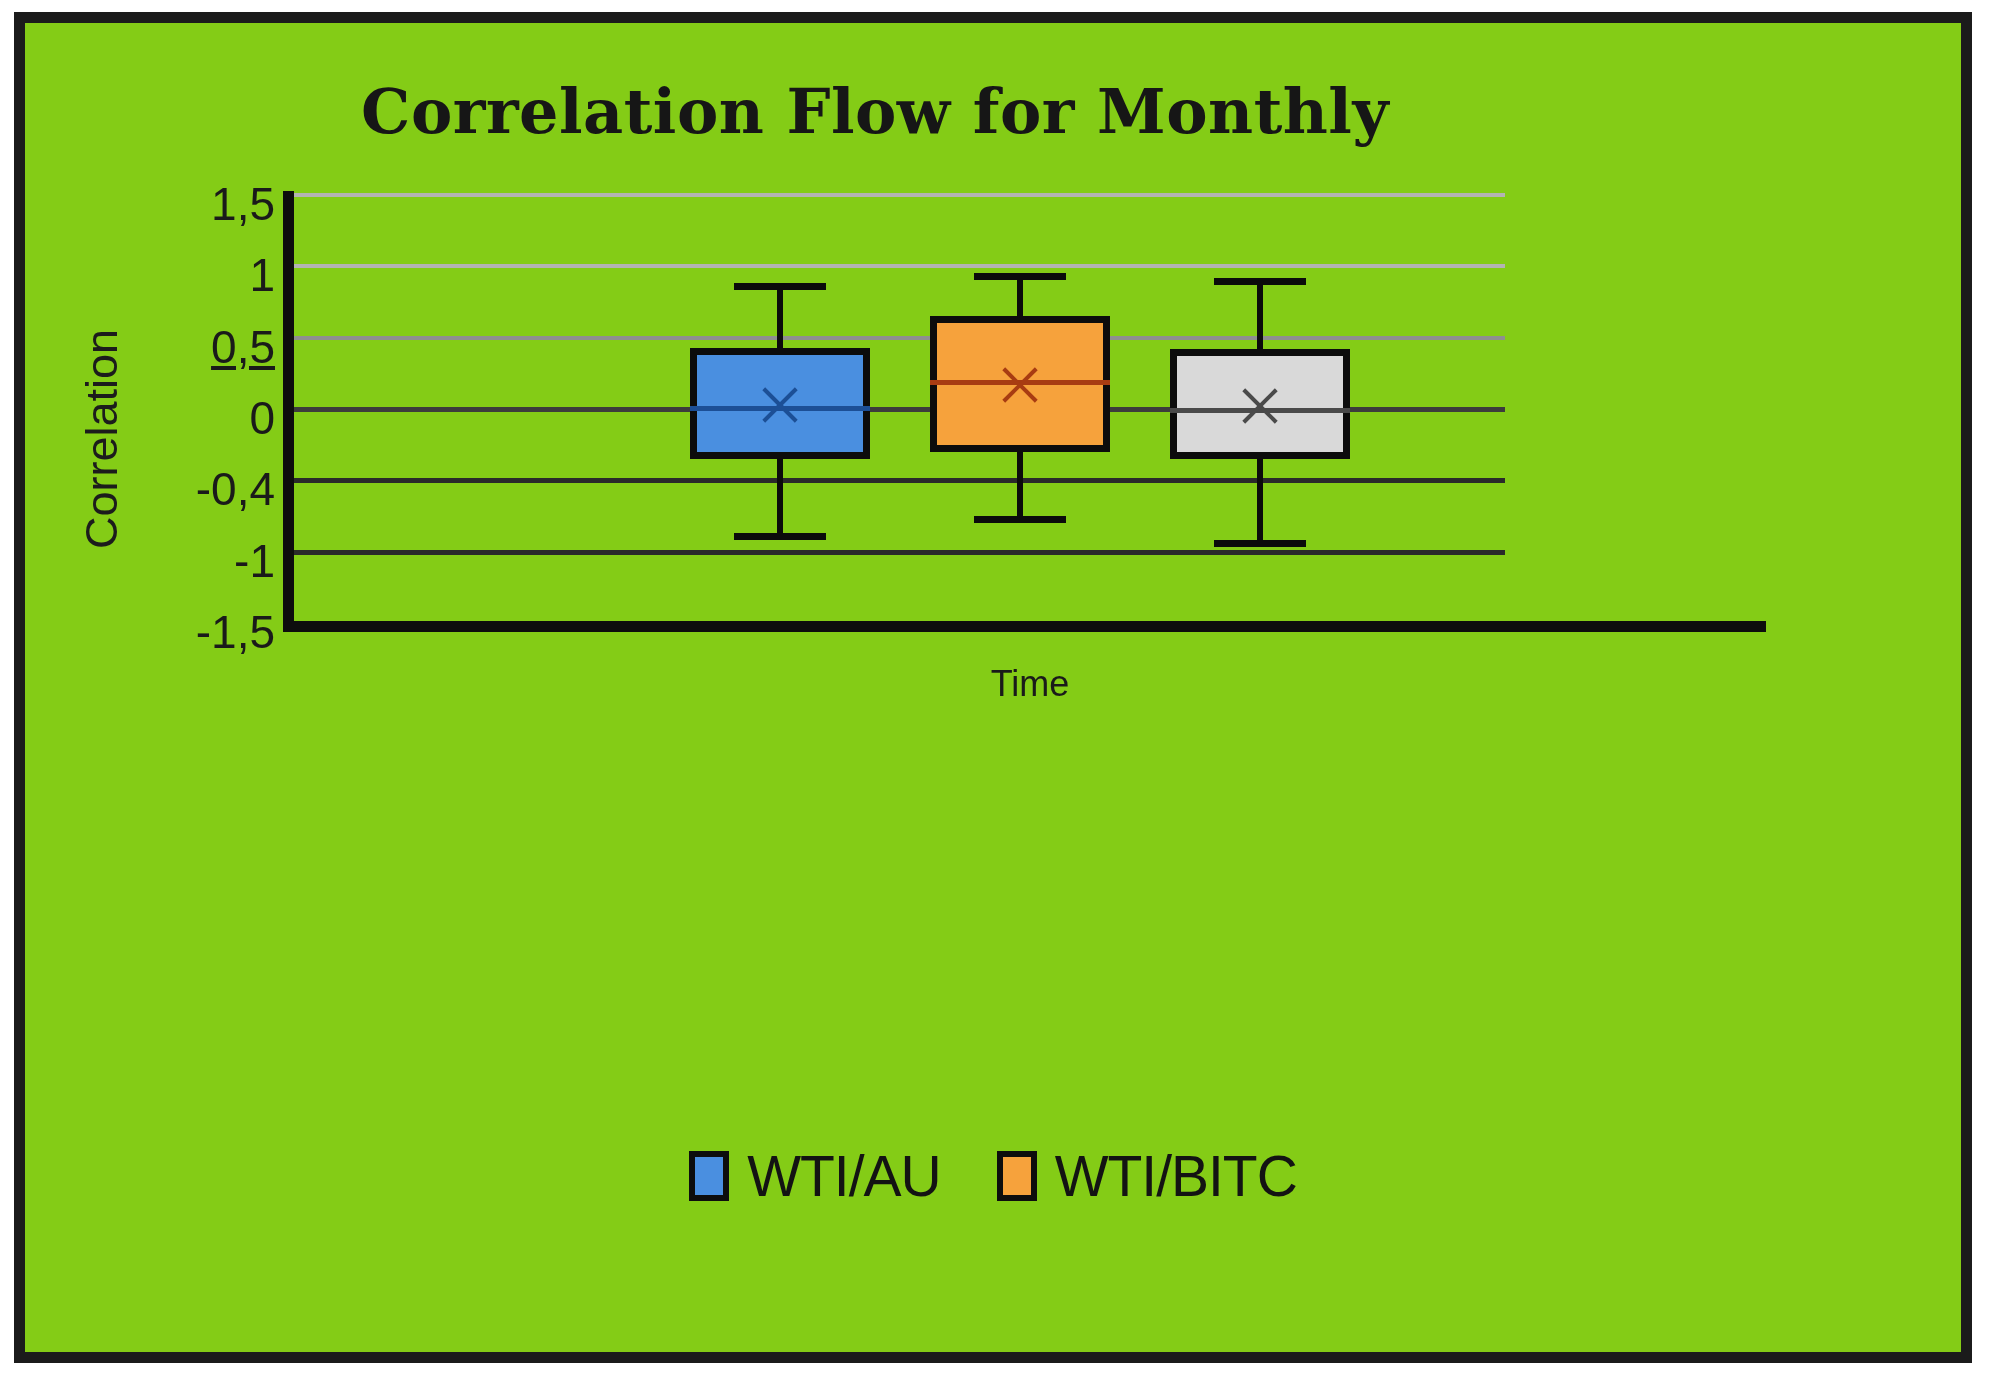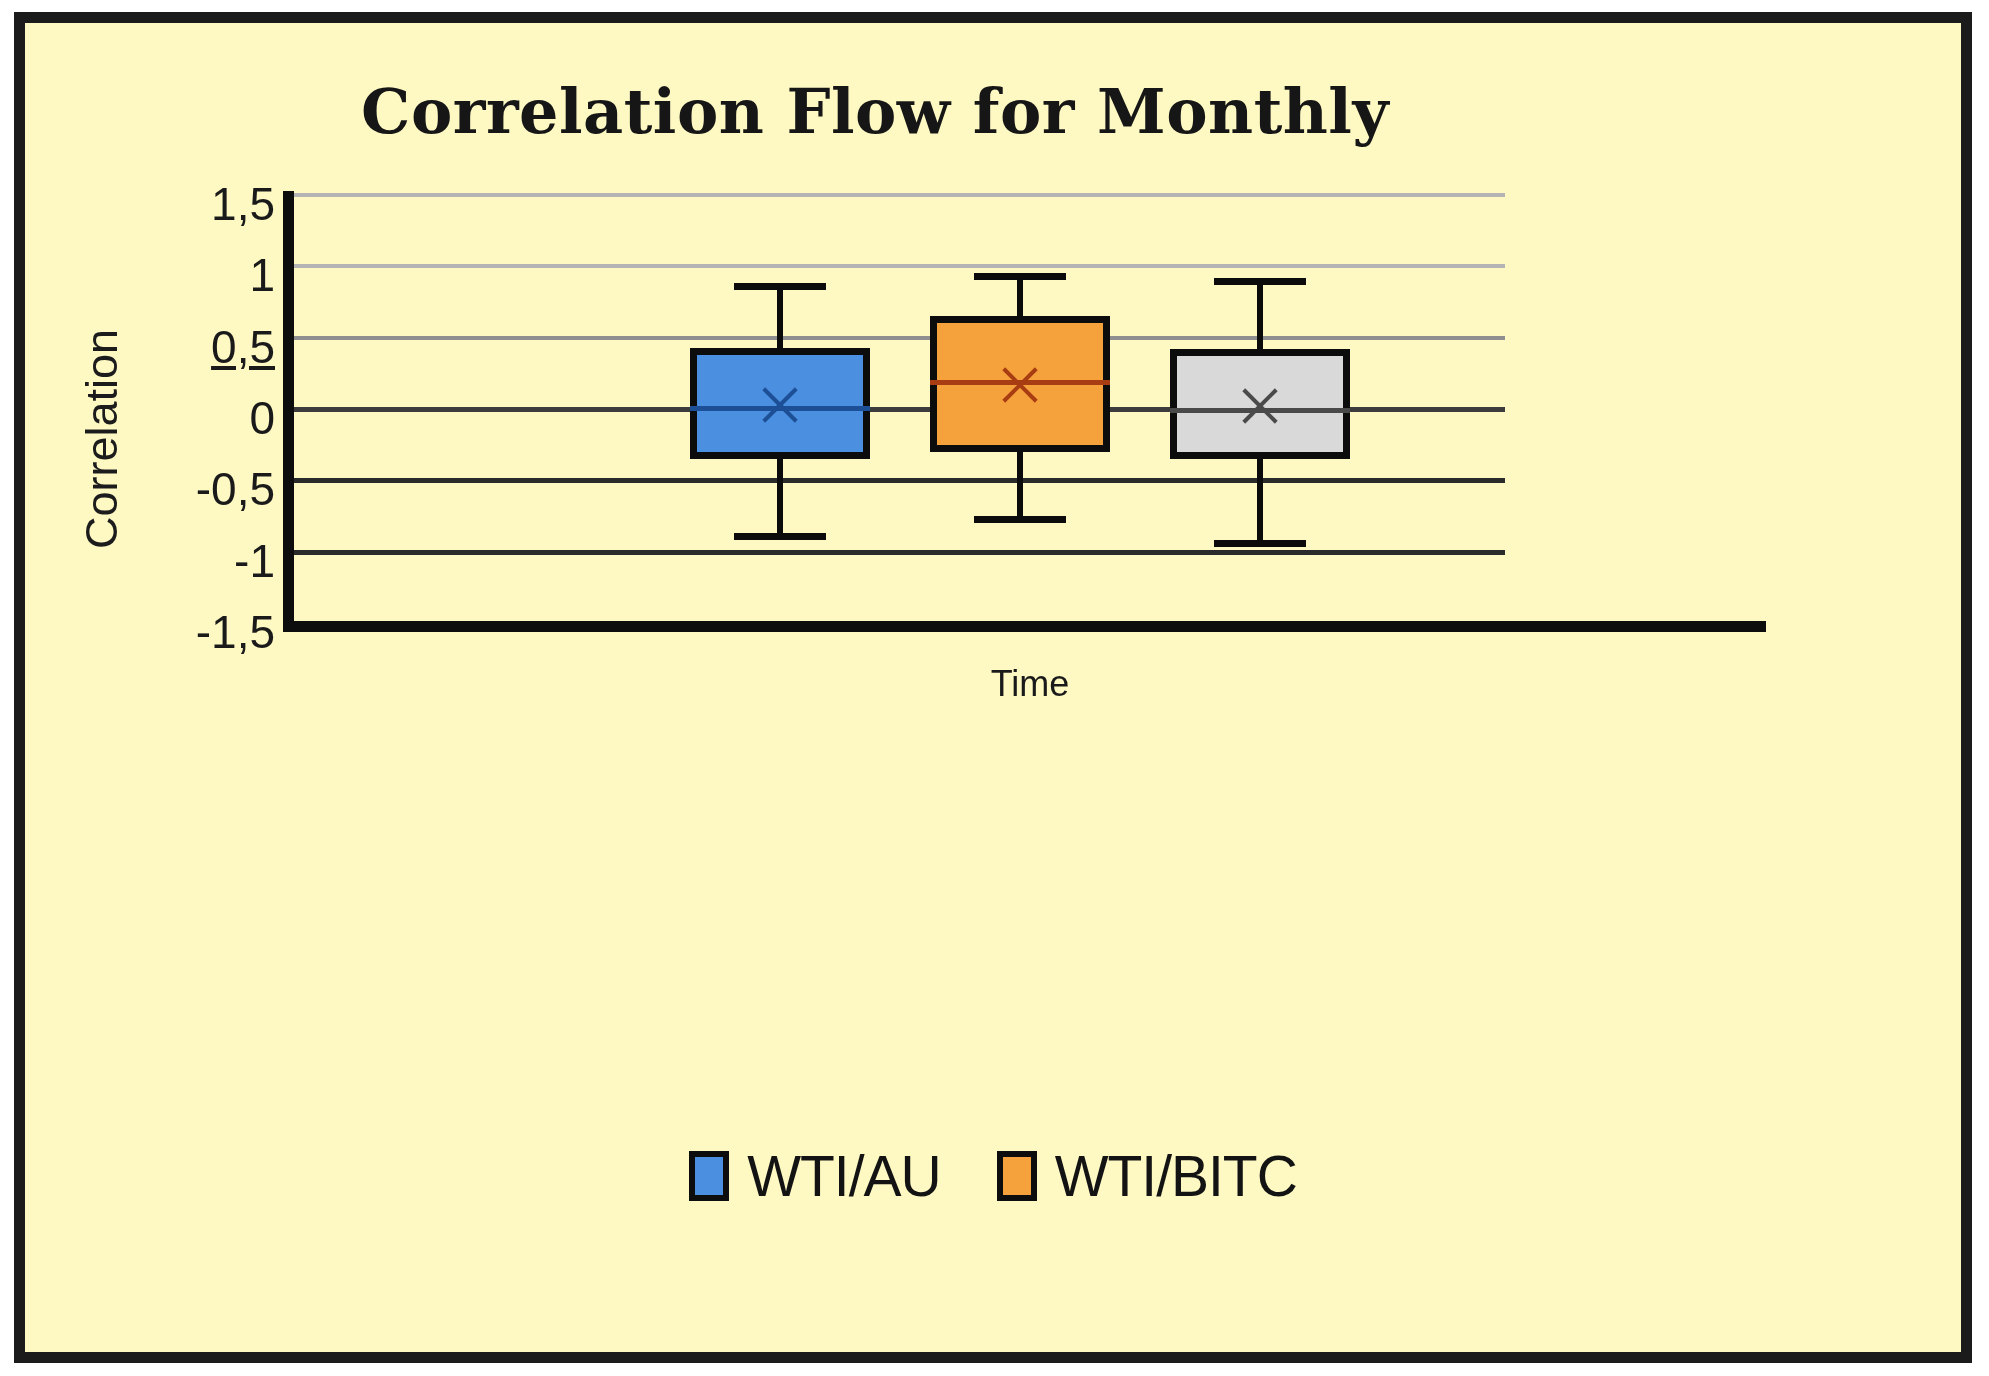--- a/index.html
+++ b/index.html
@@ -30,21 +30,21 @@
   .fb-top    { left: 14px;  top: 12px;    width: 1958px; height: 11px; }
   .fb-bottom { left: 14px;  top: 1352px;  width: 1958px; height: 11px; }
   .fb-left   { left: 14px;  top: 12px;    width: 11px;   height: 1351px; }
   .fb-right  { left: 1961px;top: 12px;    width: 11px;   height: 1351px; }
 
   #canvas {
     position: absolute;
     left: 25px; top: 23px;
     width: 1936px;
     height: 1329px;
-    background: #fef9c3;
+    background: #84cc16;
     overflow: hidden;
   }
 
   
   #chart-title {
     position: absolute;
     left: 0;
     top: 52px;
     width: 1700px;
     text-align: center;
@@ -238,21 +238,21 @@
 
     <div id="chart-title">Correlation Flow for Monthly</div>
 
     <div id="y-axis-title">Correlation</div>
 
     <div id="ytick-col">
         <div class="ytick" style="top: -30px;">1,5</div>
         <div class="ytick" style="top: 41.3333px;">1</div>
         <div class="ytick" style="top: 112.667px; text-decoration: underline;">0,5</div>
         <div class="ytick" style="top: 184px;">0</div>
-        <div class="ytick" style="top: 255.333px;">-0,5</div>
+        <div class="ytick" style="top: 255.333px;">-0,4</div>
         <div class="ytick" style="top: 326.667px;">-1</div>
         <div class="ytick" style="top: 398px;">-1,5</div>
       </div>
 
     <div id="plot-zone">
       <div id="plot-area">
           <div class="gridline" style="top: -2px;"></div>
           <div class="gridline" style="top: 69.3333px;"></div>
           <div class="gridline g-mid" style="top: 140.667px;"></div>
           <div class="gridline g-zero" style="top: 212px;"></div>

